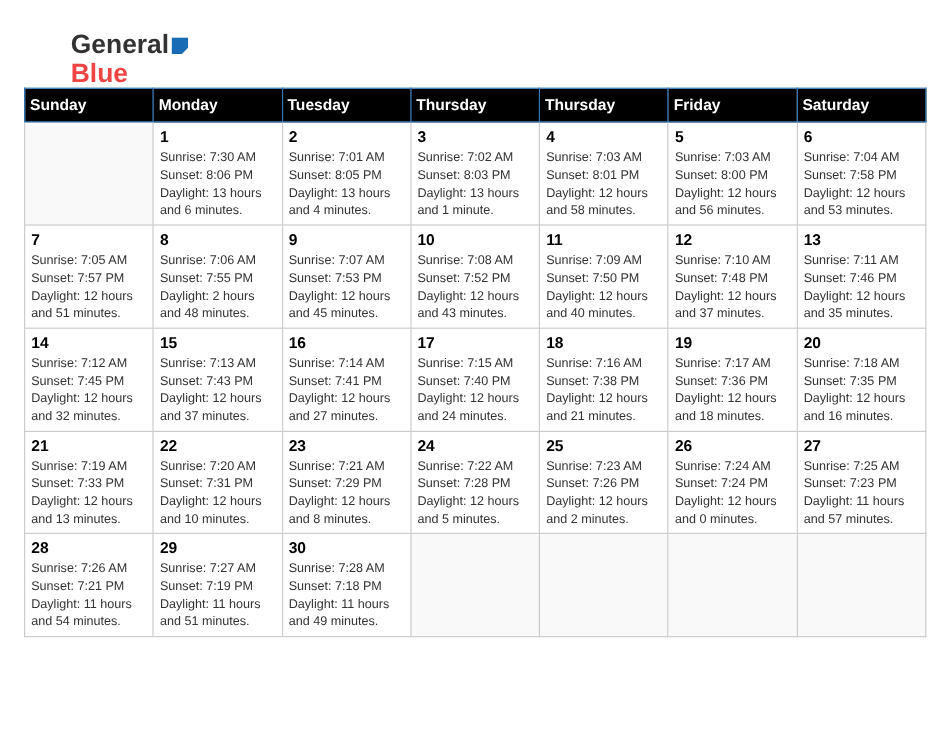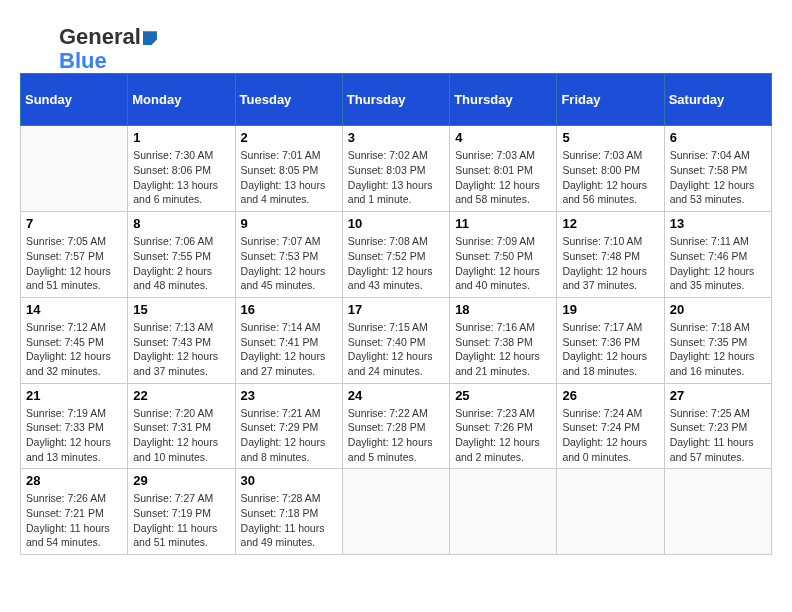--- a/index.html
+++ b/index.html
@@ -27,40 +27,40 @@
       float: left;
       margin-top: 5px;
       margin-left: 39px;
     }
     .logo-text {
       font-size: 22px;
       font-weight: bold;
       color: #333;
       line-height: 1.1;
     }
-    .logo-blue { color: #3b82f6; text-align: right; }
+    .logo-blue { color: #ef4444; text-align: right; }
     .logo-icon {
       display: inline-block;
       width: 14px;
       height: 14px;
       background: #1a6bb5;
       clip-path: polygon(0 0, 100% 0, 100% 60%, 60% 100%, 0 100%);
       vertical-align: middle;
       margin-left: 2px;
     }
     .calendar {
       width: 100%;
       border-collapse: collapse;
       margin-top: 10px;
       font-size: 11px;
     }
     .calendar thead th {
-      background: #1d4ed8;
+      background: #000000;
       color: #fff;
-      padding: 18px 4px;
+      padding: 6px 4px;
       text-align: left;
       font-size: 13px;
       font-weight: bold;
       border: 1px solid #2e75b6;
     }
     .calendar tbody td {
       border: 1px solid #ccc;
       vertical-align: top;
       padding: 4px 5px;
       min-height: 80px;

